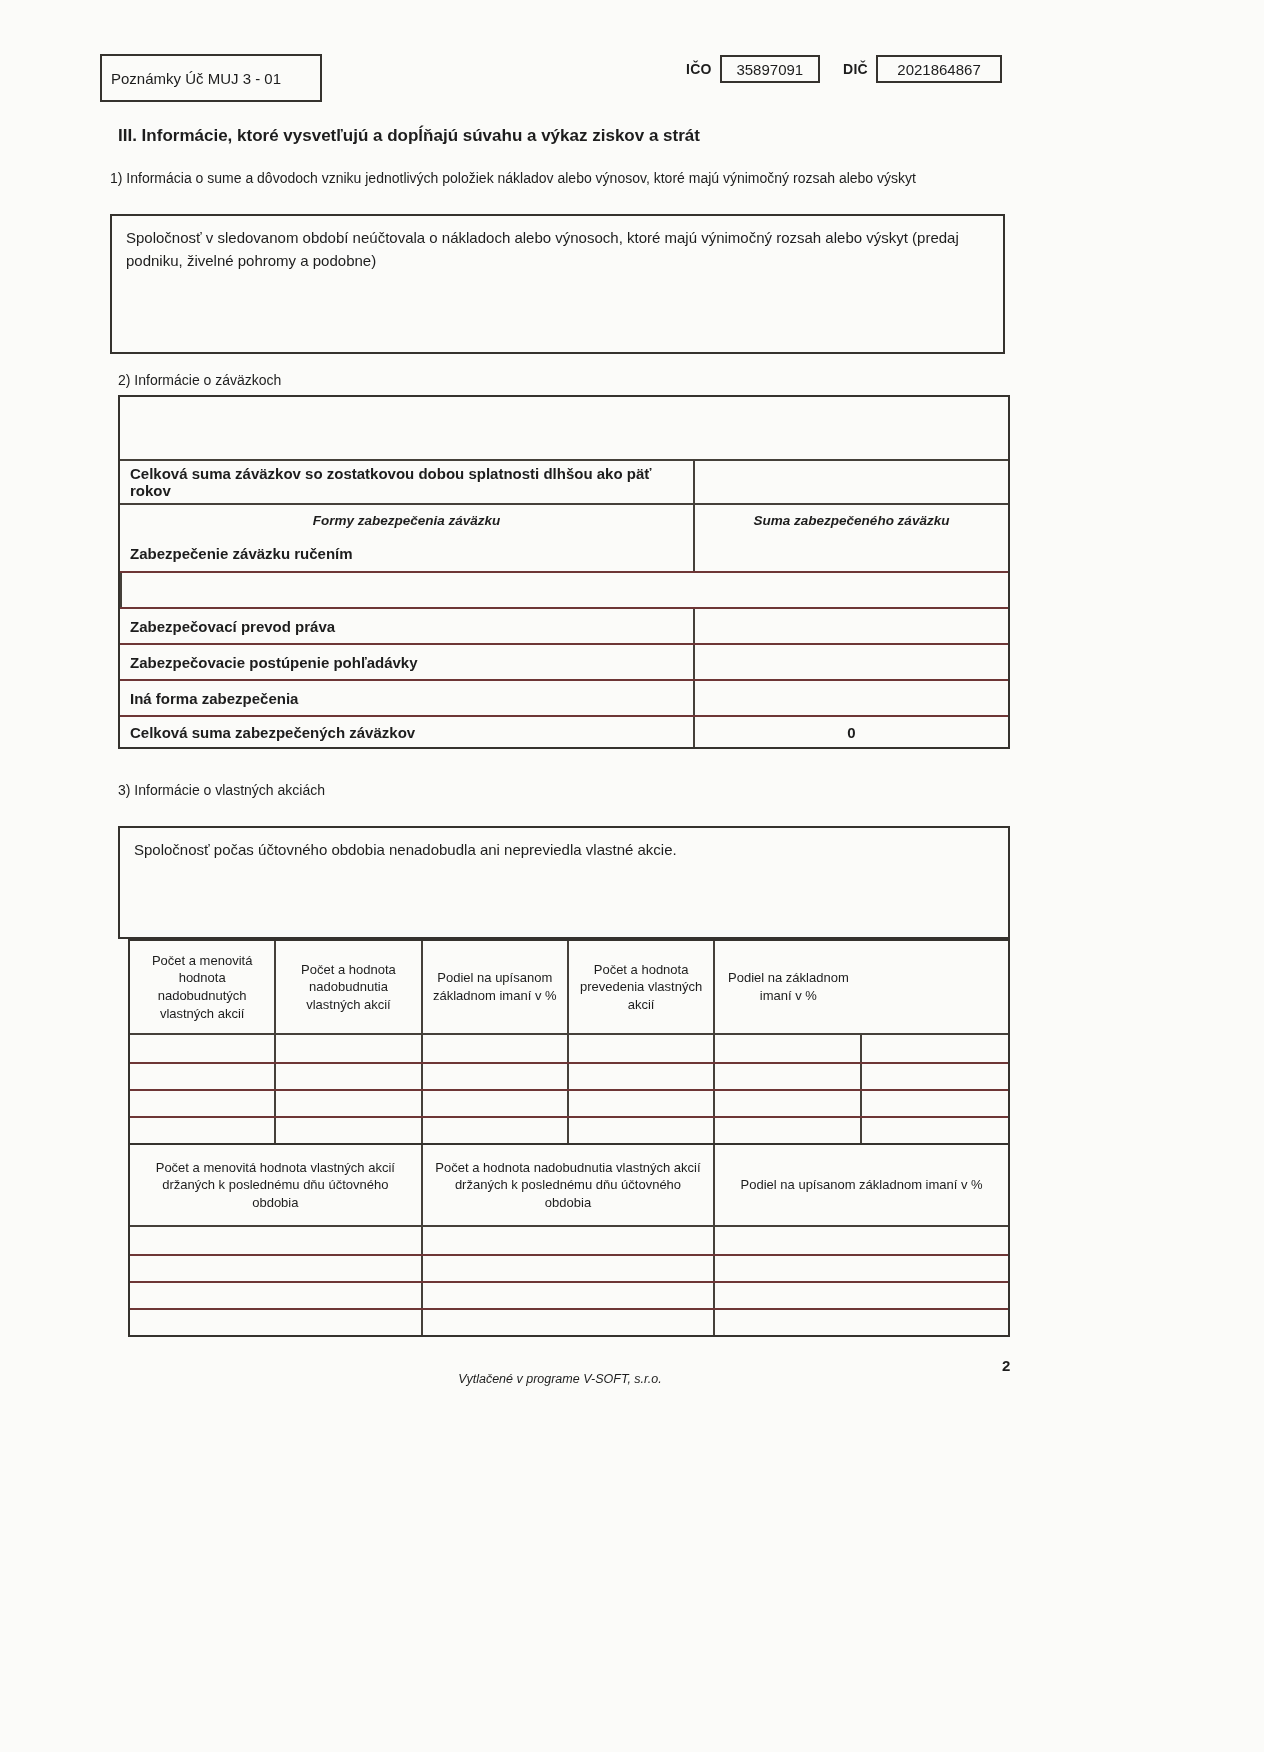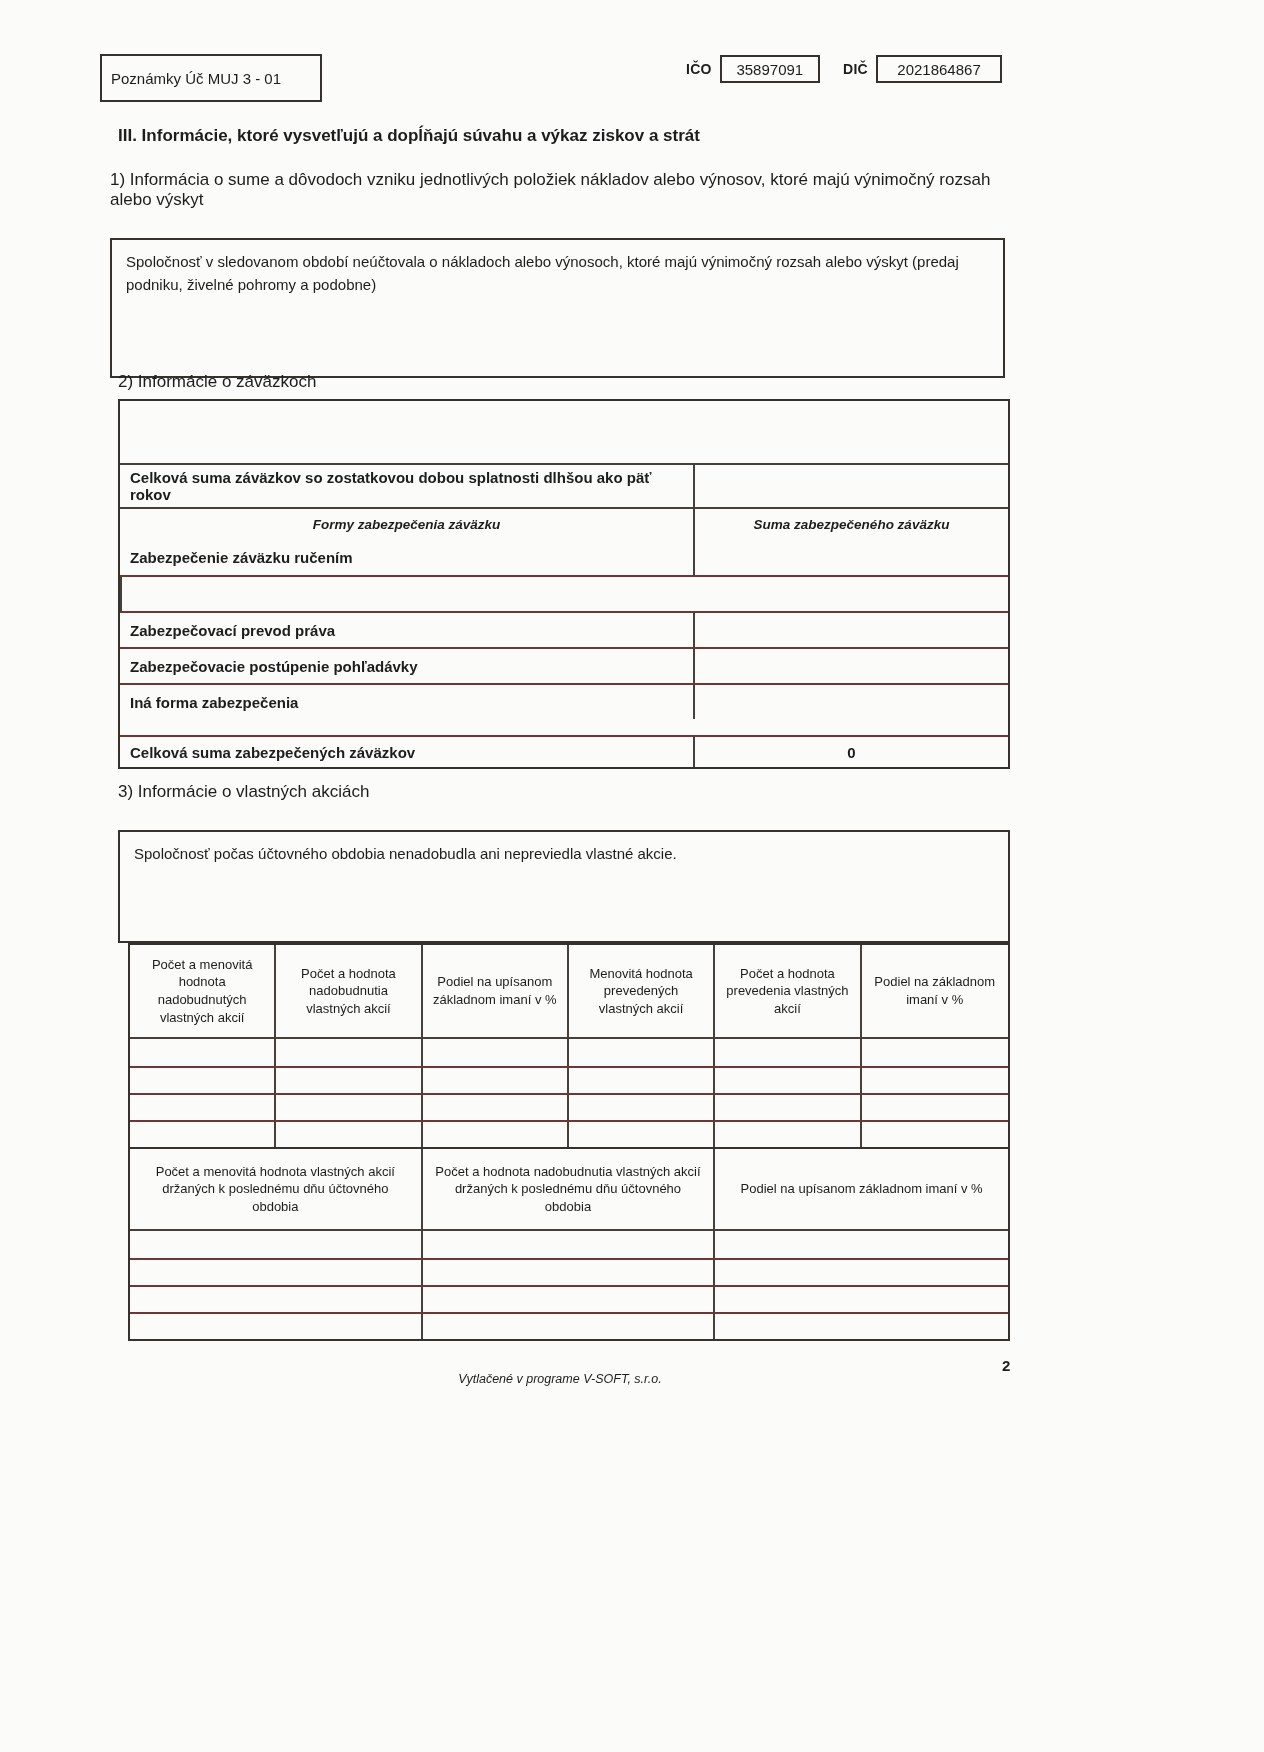--- a/index.html
+++ b/index.html
@@ -30,21 +30,21 @@
     font-size:15px; padding:0 8px;
   }
   .id-box.ico-b { width:100px; }
   .id-box.dic-b { width:126px; }
 
   .title {
     position:absolute; left:118px; top:126px;
     font-size:17px; font-weight:bold;
   }
 
-  .sec-heading { font-size:17px; margin-bottom:7px; }
+  .sec-heading { font-size:14px; margin-bottom:7px; }
   .textbox {
     border:2px solid #35322e;
     padding:11px 14px;
     font-size:15px; line-height:1.5;margin-top:28px;
   }
 
   
   .s1 { position:absolute; left:110px; top:170px; width:895px; }
   .s1 .textbox { height:140px; }
 
@@ -52,21 +52,21 @@
   .s2 { position:absolute; left:118px; top:372px; width:892px; }
   .s2-table { border:2px solid #35322e; }
   .s2-empty { height:62px; }
   .s2-row { display:flex; border-top:2px solid #6e3636; min-height:36px; align-items:stretch;font-weight:bold; }
   .s2-row.dark-top { border-top:2px solid #45403a; }
   .s2-row.no-top { border-top:none;text-align:right; }
   .s2-left { flex:1; display:flex; align-items:center; padding:4px 10px; font-size:15px; }
   .s2-right { width:315px; border-left:2px solid #45403a; display:flex; align-items:center; justify-content:center; font-size:15px; }
   .s2-row.hdr { min-height:32px; }
   .s2-row.hdr .s2-left, .s2-row.hdr .s2-right { justify-content:center; font-style:italic; font-size:13.5px; }
-  .s2-row.total { min-height:32px;margin-top:16px; }
+  .s2-row.total { min-height:32px; }
 
   
   .s3 { position:absolute; left:118px; top:782px; width:892px; }
   .s3 .textbox { height:113px; }
   .grid-table { margin-left:10px; width:calc(100% - 10px); border:2px solid #35322e; border-top:none; }
   .g-head { display:flex; border-bottom:2px solid #45403a; border-top:2px solid #35322e; }
   .g-hcell {
     display:flex; align-items:center; justify-content:center; text-align:center;
     font-size:13px; line-height:1.35; padding:10px 8px;
     border-right:2px solid #45403a;
@@ -168,21 +168,20 @@
     <div class="sec-heading">3) Informácie o vlastných akciách</div>
     <div class="textbox">
       <span>Spoločnosť počas účtovného obdobia nenadobudla ani nepreviedla vlastné akcie.</span>
     </div>
 
     <div class="grid-table t1">
       <div class="g-head">
         <div class="g-hcell">Počet a menovitá hodnota nadobudnutých vlastných akcií</div>
         <div class="g-hcell">Počet a hodnota nadobudnutia vlastných akcií</div>
         <div class="g-hcell">Podiel na upísanom základnom imaní v %</div>
-        <div class="g-hcell">Menovitá hodnota prevedených vlastných akcií</div>
         <div class="g-hcell">Počet a hodnota prevedenia vlastných akcií</div>
         <div class="g-hcell">Podiel na základnom imaní v %</div>
       </div>
       <div class="g-row first">
         <div class="g-cell"></div>
           <div class="g-cell"></div>
           <div class="g-cell"></div>
           <div class="g-cell"></div>
           <div class="g-cell"></div>
           <div class="g-cell"></div>

